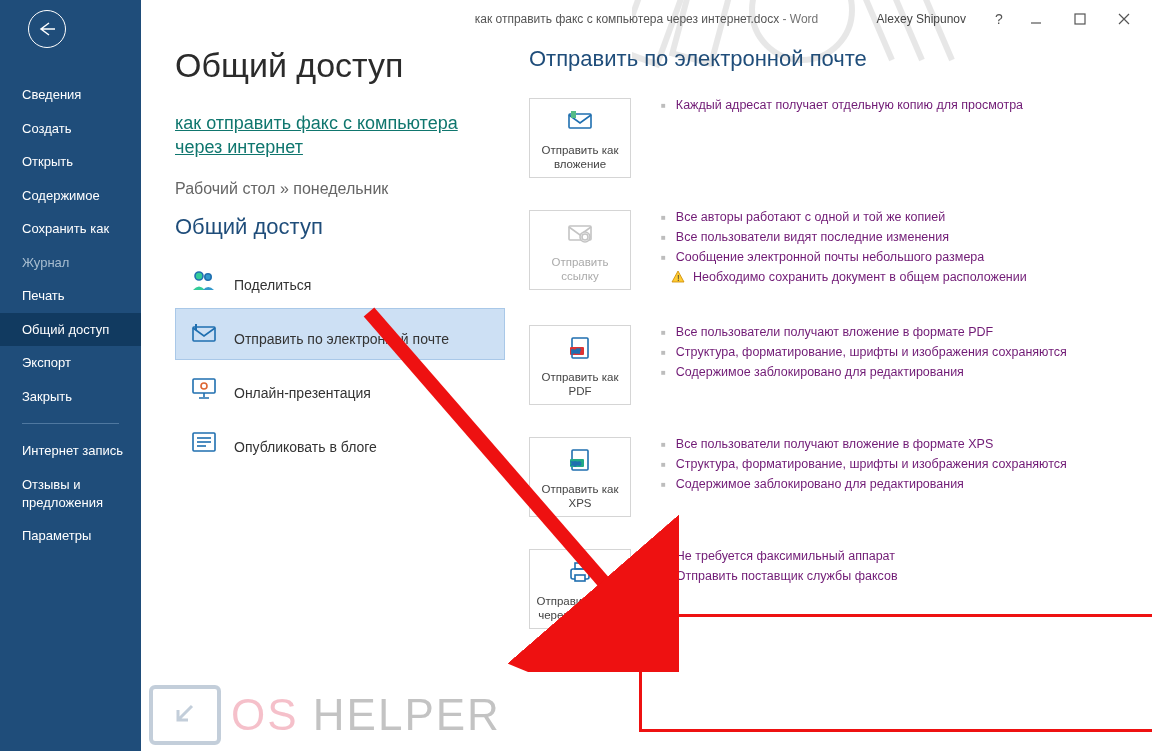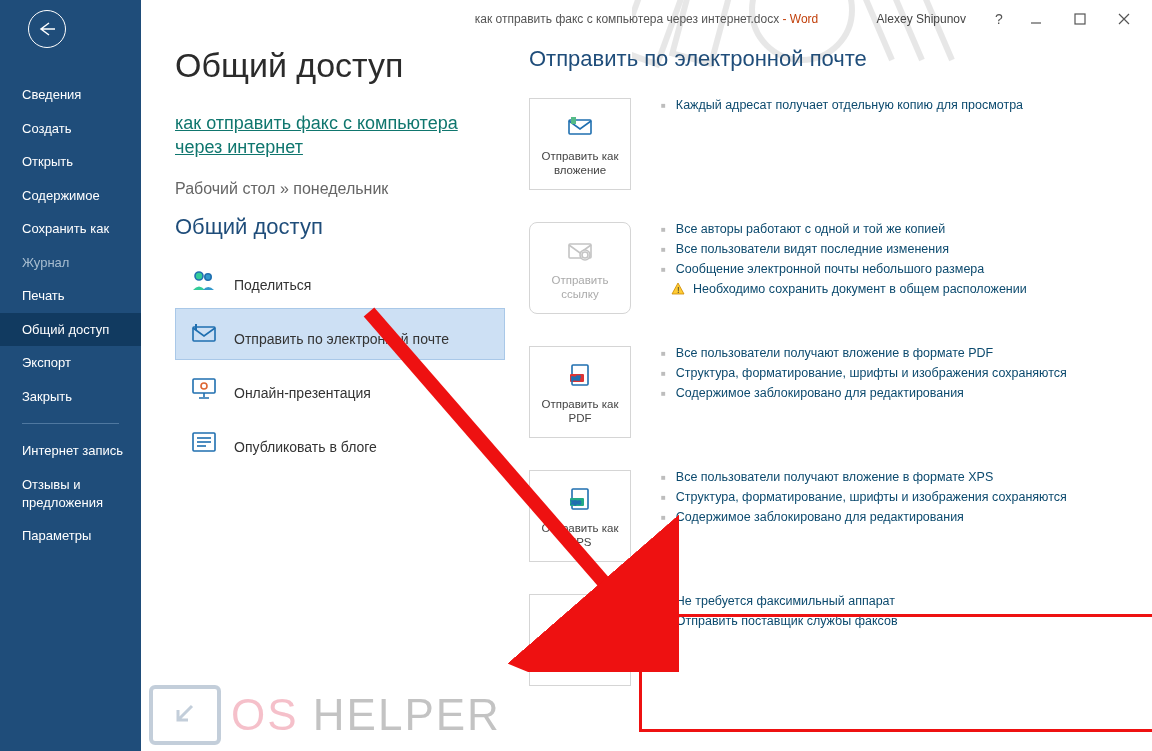--- a/index.html
+++ b/index.html
@@ -8,44 +8,44 @@
   .sidebar { width:141px; background:#1f4d7a; color:#fff; display:flex; flex-direction:column; padding-top:6px; }
   .back-btn { width:38px; height:38px; border:1.5px solid #fff; border-radius:50%; margin:4px 0 30px 28px; display:flex; align-items:center; justify-content:center; cursor:pointer; }
   .back-btn svg { fill:none; stroke:#fff; stroke-width:1.5; }
   .side-item { padding:8px 0 8px 22px; font-size:13px; cursor:pointer; line-height:1.35; }
   .side-item.dim { color:#a7bdd0; }
   .side-item.sel { background:#113a60; }
   .side-sep { border-top:1px solid #4f78a0; margin:10px 22px 10px 22px; }
   .main { flex:1; position:relative; background:#fff; overflow:hidden; }
   .titlebar { height:38px; display:flex; align-items:center; justify-content:flex-end; padding:0 6px; position:relative; }
   .title-center { position:absolute; left:0; right:0; text-align:center; font-size:12px; color:#555; pointer-events:none; }
-  .title-center .app-suffix { color:#c2410c; }
+  .title-center .app-suffix { color:#737373; }
   .user-name { font-size:12px; color:#444; margin-right:18px; }
   .winbtn { width:44px; height:30px; display:flex; align-items:center; justify-content:center; color:#555; cursor:pointer; font-size:14px; }
   .winbtn.help { width:30px; font-size:14px; }
   .content { display:flex; padding:8px 30px 0 34px; }
   .col-left { width:330px; margin-right:24px; }
   .col-right { flex:1; }
   h1.page-title { font-size:34px; font-weight:300; color:#2b2b2b; margin-bottom:26px; }
   .doc-name { font-size:18px; color:#0f766e; line-height:1.35; margin-bottom:20px;text-decoration:underline; }
   .breadcrumb { font-size:16px; color:#666; margin-bottom:16px; }
   .section-h { font-size:22px; font-weight:300; color:#1f4d7a; margin-bottom:14px; }
   .share-opt { display:flex; align-items:flex-end; padding:10px 8px 10px 10px; cursor:pointer; margin-bottom:2px; border:1px solid transparent; }
   .share-opt.sel { background:#cde0f4; border:1px solid #a9c8e8; }
   .share-opt .icon-box { width:36px; height:30px; display:flex; align-items:center; justify-content:center; margin-right:12px; }
   .share-opt .label { font-size:14px; color:#333; line-height:1.3; }
   .right-title { font-size:22px; font-weight:300; color:#1f4d7a; margin-bottom:26px; }
   .send-row { display:flex; margin-bottom:32px; align-items:flex-start; }
-  .send-btn { width:102px; height:92px; border:1px solid #d5d5d5; display:flex; flex-direction:column; align-items:center; justify-content:center; cursor:pointer; background:#fff; margin-right:30px; flex-shrink:0; text-align:center; }
-  .send-btn.dim { color:#aaa;border-radius:8px; }
+  .send-btn { width:102px; height:80px; border:1px solid #d5d5d5; display:flex; flex-direction:column; align-items:center; justify-content:center; cursor:pointer; background:#fff; margin-right:30px; flex-shrink:0; text-align:center; }
+  .send-btn.dim { color:#aaa; }
   .send-btn .icn { height:32px; display:flex; align-items:center; justify-content:center; margin-bottom:6px; }
   .send-btn .lbl { font-size:11.5px; color:#444; line-height:1.25; padding:0 4px; }
   .send-btn.dim .lbl { color:#aaa; }
   .bullets { flex:1; }
-  .bullets li { list-style:none; font-size:12.5px; color:#0c4a6e; margin-bottom:6px; display:flex; align-items:flex-start; }
+  .bullets li { list-style:none; font-size:12.5px; color:#701a75; margin-bottom:6px; display:flex; align-items:flex-start; }
   .bullets li::before { content:"■"; color:#bdbdbd; font-size:8px; margin-right:10px; margin-top:3px; }
   .bullets li.warn::before { content:""; }
   .bullets li.warn .warn-icon { margin-right:8px; }
   .fax-highlight { position:absolute; border:3px solid #e11; left:498px; top:614px; width:640px; height:118px; pointer-events:none; }
   .arrow-svg { position:absolute; left:198px; top:302px; pointer-events:none; }
   .watermark { position:absolute; left:8px; bottom:6px; display:flex; align-items:center; opacity:.28; pointer-events:none; }
   .watermark .mon { width:72px; height:60px; border:4px solid #2b547e; border-radius:6px; margin-right:10px; display:flex; align-items:center; justify-content:center; }
   .watermark .mon svg { stroke:#2b547e; stroke-width:3; fill:none; }
   .watermark .txt { font-size:44px; font-weight:300; letter-spacing:2px; color:#2b2b2b; }
   .watermark .txt .os { color:#d24; }

